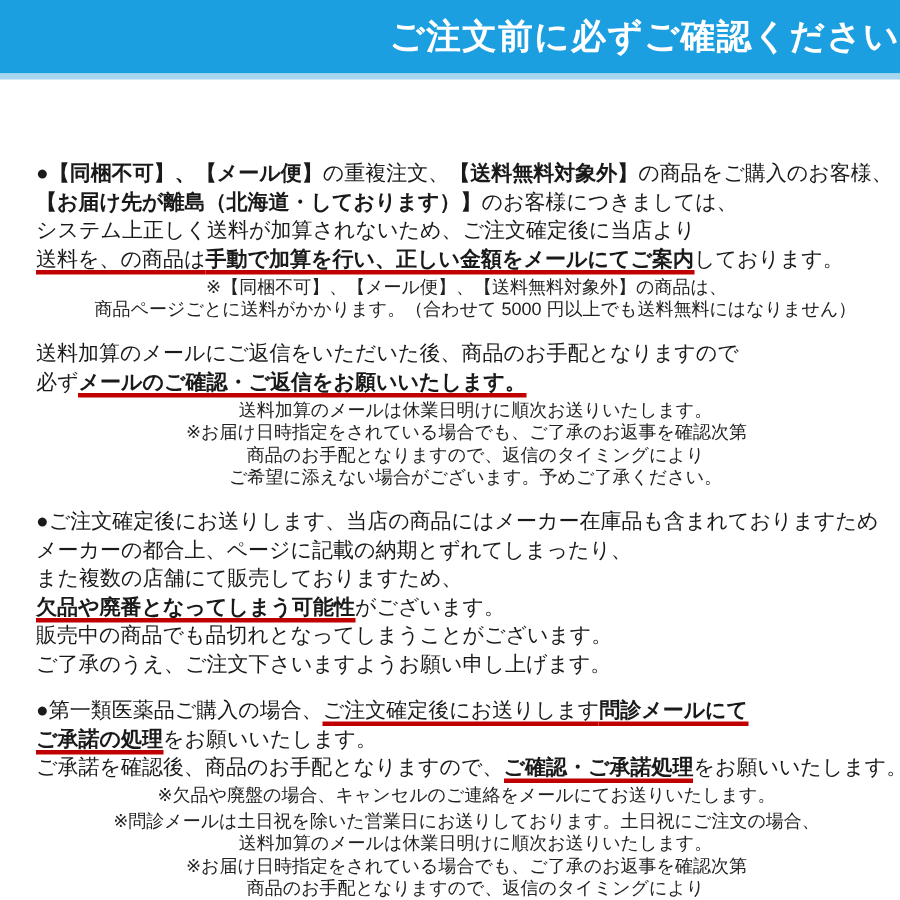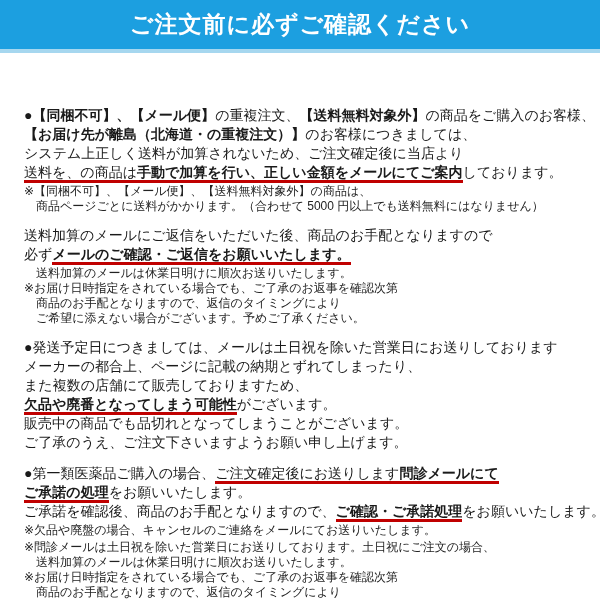--- a/index.html
+++ b/index.html
@@ -9,69 +9,69 @@
     --text-color:#1a1a1a;
   }
   html,body{margin:0;padding:0;}
   body{
     width:600px;height:600px;overflow:hidden;background:#ffffff;
     font-family:"Liberation Sans","DejaVu Sans",sans-serif;
     color:var(--text-color);
   }
   .banner{
     height:49px;background:var(--header-bg);
-    display:flex;align-items:center;justify-content:center;
+    display:flex;align-items:center;justify-content:flex-end;
   }
   .banner-title{
     color:#ffffff;font-weight:700;font-size:23px;letter-spacing:1px;
   }
   .strip{height:4px;background:var(--header-strip);}
   .content{padding:10px 2px 0 24px;margin-top:41px;}
   .block{margin-top:12px;}
-  .block.note{margin-top:2px;}
+  .block.note{margin-top:2px;text-align:center;}
   .content .block:first-child{margin-top:2px;}
   .block.paragraph{font-size:14px;}
   .block.paragraph .line{line-height:19px;height:19px;white-space:nowrap;}
   .block.note{font-size:12px;color:#222;}
   .block.note .line{line-height:15px;height:15px;white-space:nowrap;}
   .seg{font-weight:400;}
   .seg.b{font-weight:700;}
   .seg.u{border-bottom:3px solid var(--underline-red);}
 </style>
 </head>
 <body>
 
 <div class="banner">
   <span class="banner-title">ご注文前に必ずご確認ください</span>
 </div>
 <div class="strip"></div>
 
 <div class="content">
     <div class="block paragraph">
       <div class="line"><span class="seg b">●【同梱不可】、【メール便】</span><span class="seg">の重複注文、</span><span class="seg b">【送料無料対象外】</span><span class="seg">の商品をご購入のお客様、</span></div>
-      <div class="line"><span class="seg b">【お届け先が離島（北海道・の重複注文）】</span><span class="seg">のお客様につきましては、</span></div>
+      <div class="line"><span class="seg b">【お届け先が離島（北海道・しております）】</span><span class="seg">のお客様につきましては、</span></div>
       <div class="line"><span class="seg">システム上正しく送料が加算されないため、ご注文確定後に当店より</span></div>
       <div class="line"><span class="seg u">送料を、の商品は</span><span class="seg b u">手動で加算を行い、正しい金額をメールにてご案内</span><span class="seg">しております。</span></div>
     </div>
     <div class="block note">
       <div class="line"><span class="seg">※【同梱不可】、【メール便】、【送料無料対象外】の商品は、</span></div>
       <div class="line"><span class="seg">　商品ページごとに送料がかかります。（合わせて 5000 円以上でも送料無料にはなりません）</span></div>
     </div>
     <div class="block paragraph">
       <div class="line"><span class="seg">送料加算のメールにご返信をいただいた後、商品のお手配となりますので</span></div>
       <div class="line"><span class="seg">必ず</span><span class="seg b u">メールのご確認・ご返信をお願いいたします。</span></div>
     </div>
     <div class="block note">
       <div class="line"><span class="seg">　送料加算のメールは休業日明けに順次お送りいたします。</span></div>
       <div class="line"><span class="seg">※お届け日時指定をされている場合でも、ご了承のお返事を確認次第</span></div>
       <div class="line"><span class="seg">　商品のお手配となりますので、返信のタイミングにより</span></div>
       <div class="line"><span class="seg">　ご希望に添えない場合がございます。予めご了承ください。</span></div>
     </div>
     <div class="block paragraph">
-      <div class="line"><span class="seg">●発送予定日につきましては、メールは土日祝を除いた営業日にお送りしております</span></div>
+      <div class="line"><span class="seg">●ご注文確定後にお送りします、当店の商品にはメーカー在庫品も含まれておりますため</span></div>
       <div class="line"><span class="seg">メーカーの都合上、ページに記載の納期とずれてしまったり、</span></div>
       <div class="line"><span class="seg">また複数の店舗にて販売しておりますため、</span></div>
       <div class="line"><span class="seg b u">欠品や廃番となってしまう可能性</span><span class="seg">がございます。</span></div>
       <div class="line"><span class="seg">販売中の商品でも品切れとなってしまうことがございます。</span></div>
       <div class="line"><span class="seg">ご了承のうえ、ご注文下さいますようお願い申し上げます。</span></div>
     </div>
     <div class="block paragraph">
       <div class="line"><span class="seg">●第一類医薬品ご購入の場合、</span><span class="seg u">ご注文確定後にお送りします</span><span class="seg b u">問診メールにて</span></div>
       <div class="line"><span class="seg b u">ご承諾の処理</span><span class="seg">をお願いいたします。</span></div>
       <div class="line"><span class="seg">ご承諾を確認後、商品のお手配となりますので、</span><span class="seg b u">ご確認・ご承諾処理</span><span class="seg">をお願いいたします。</span></div>

